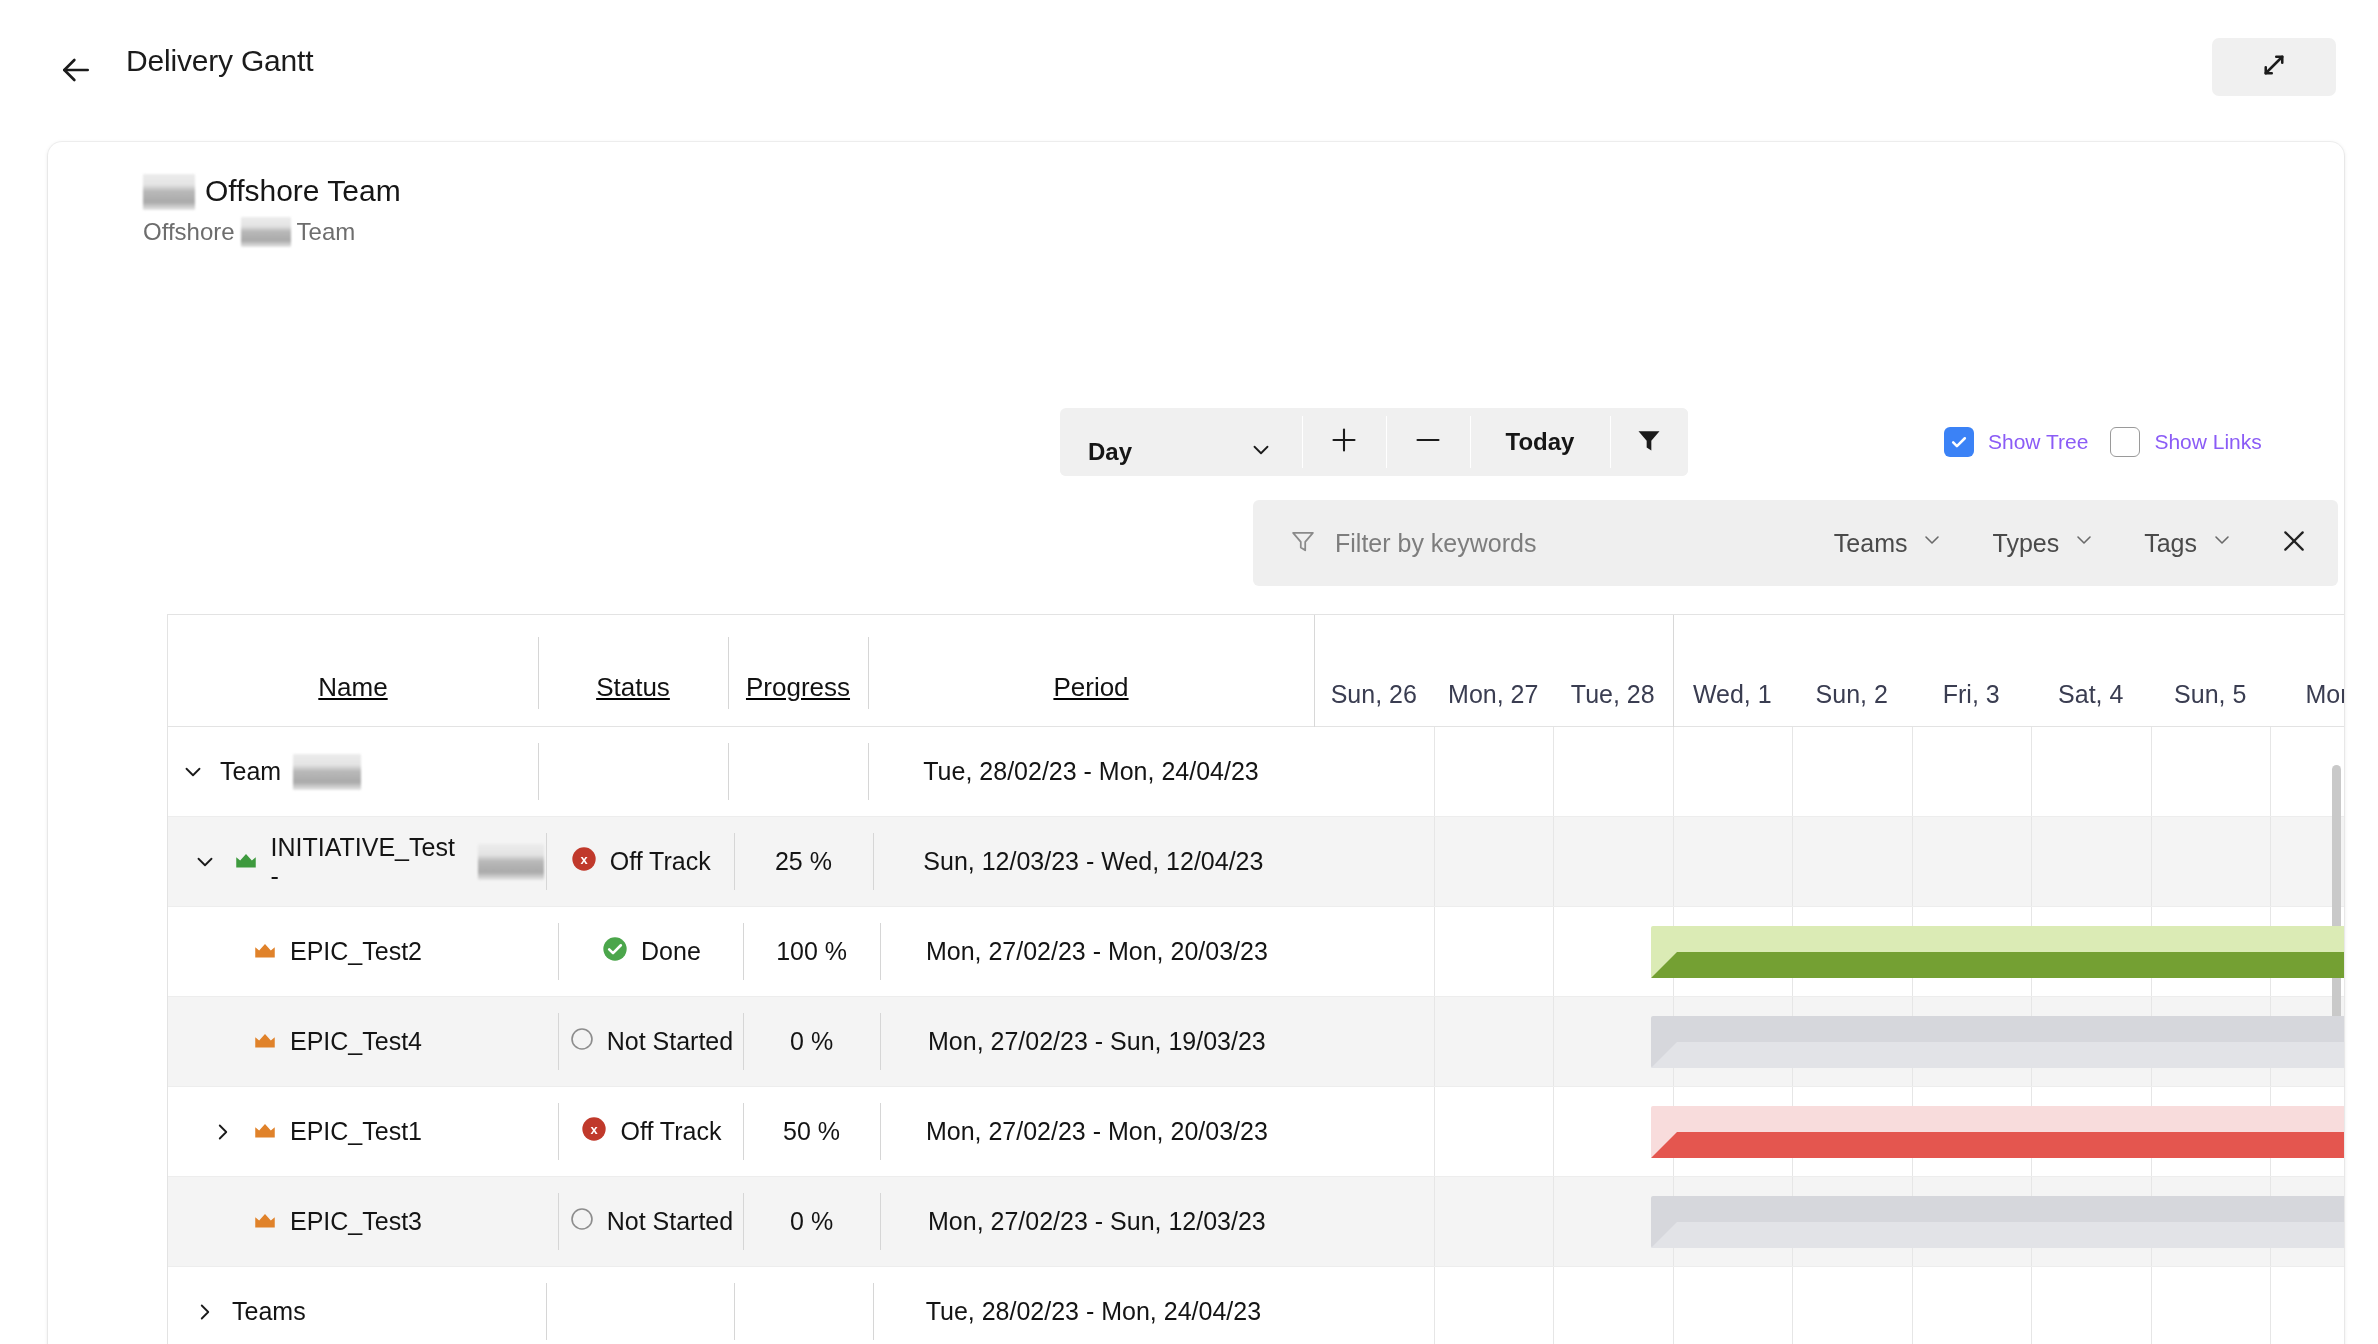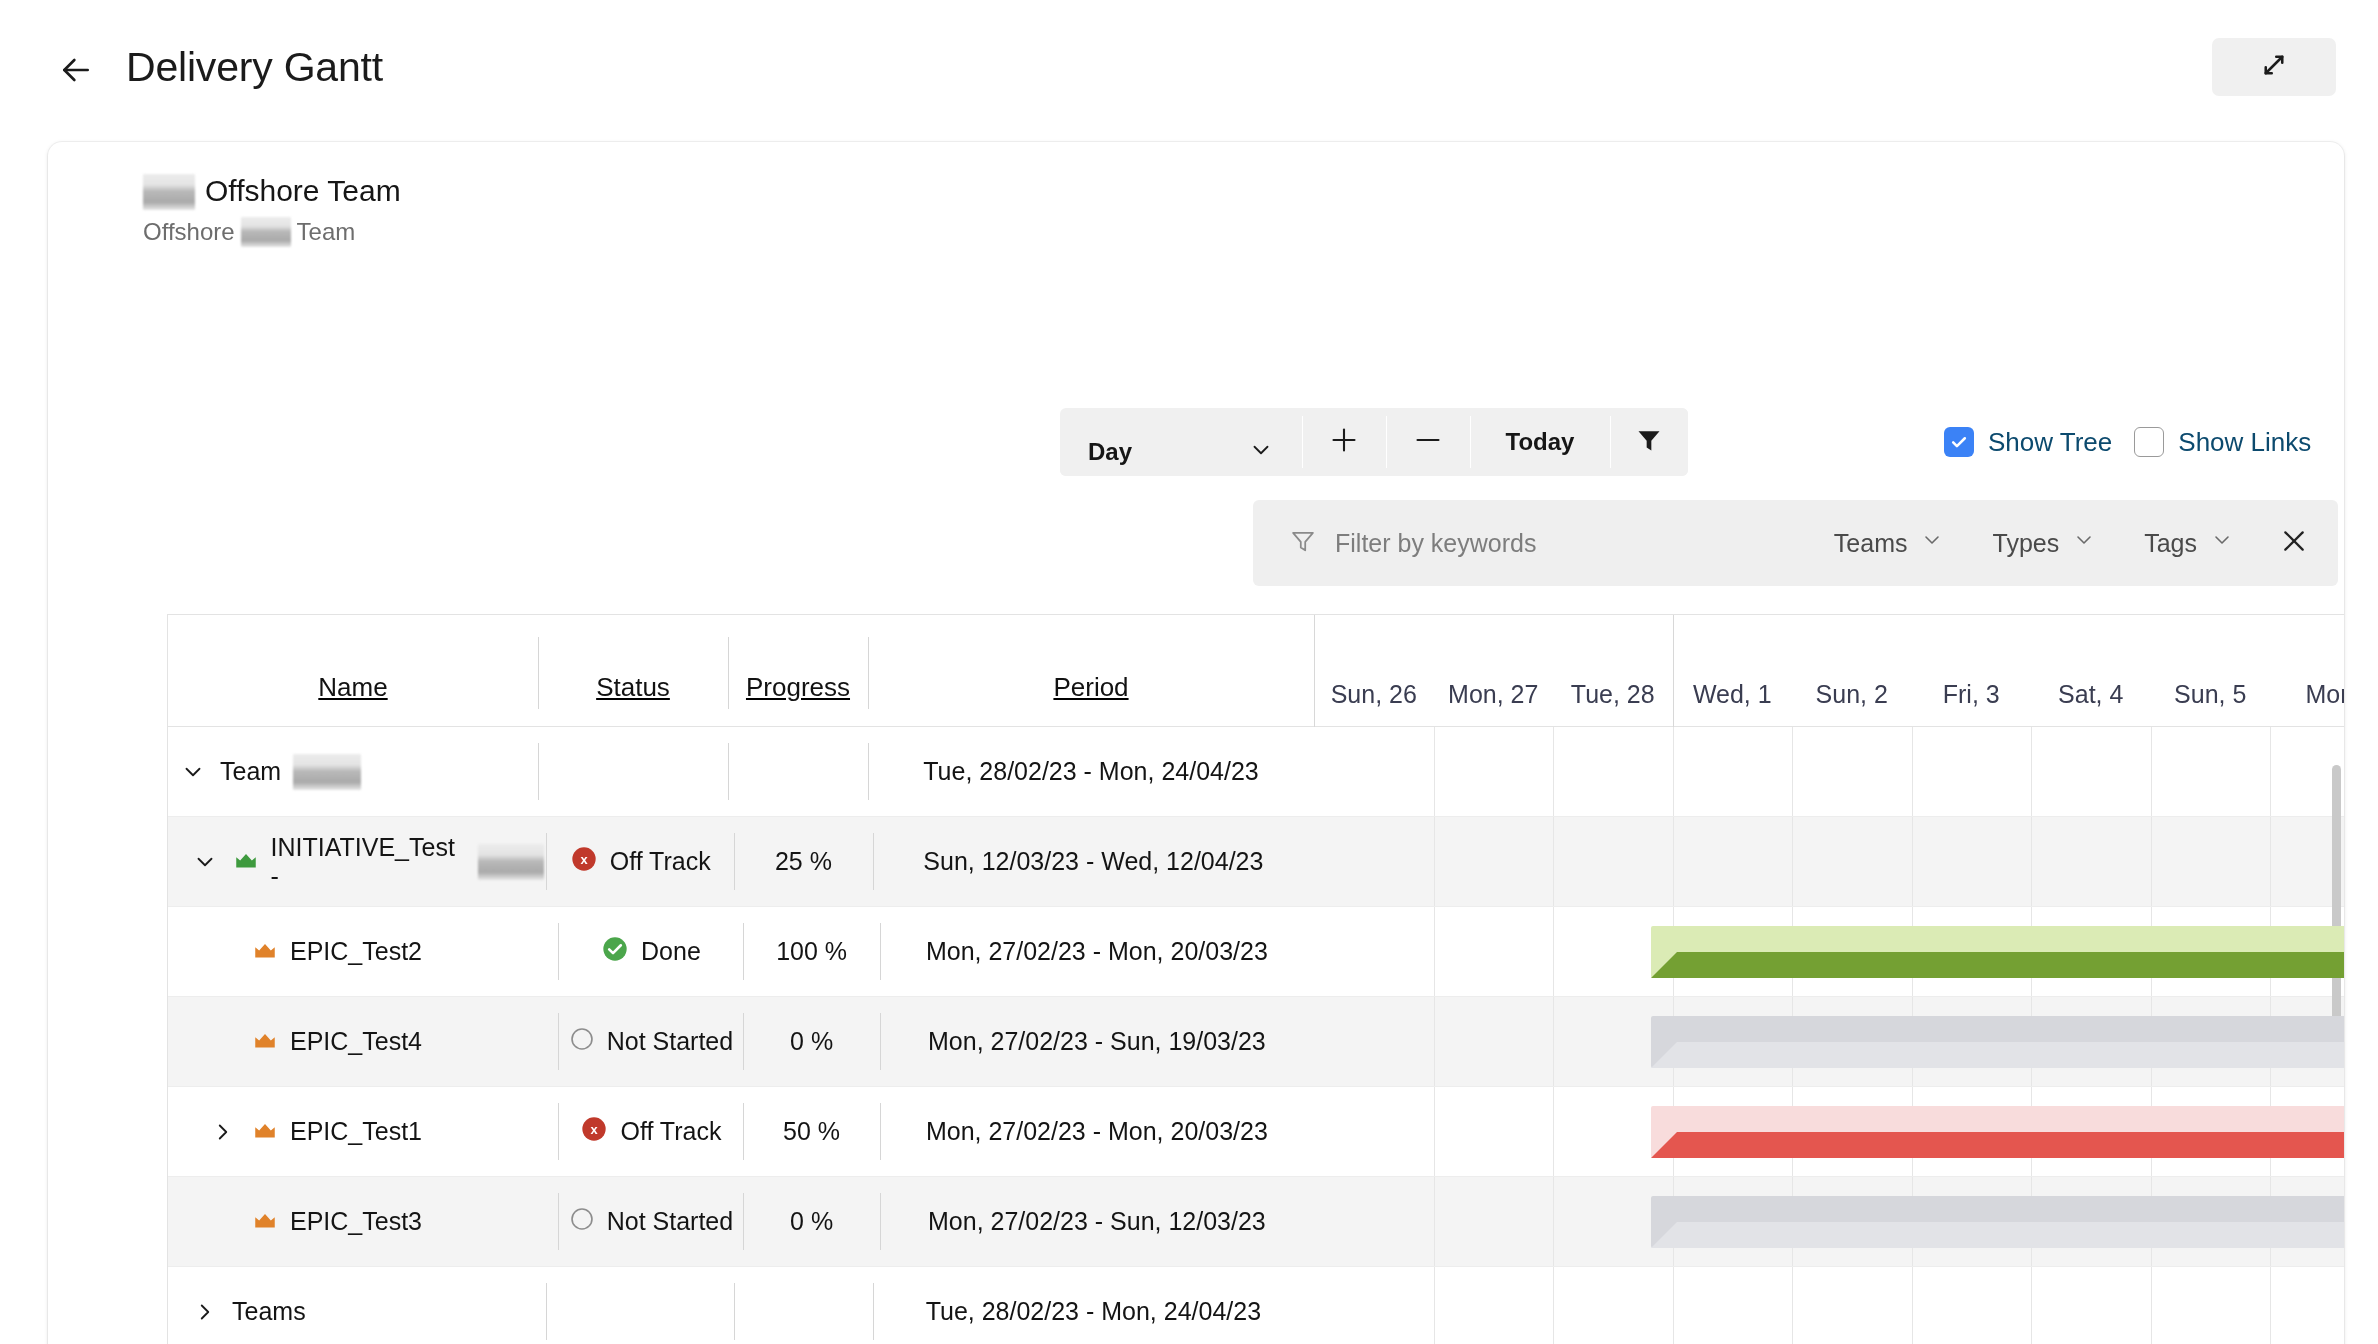--- a/index.html
+++ b/index.html
@@ -16,21 +16,21 @@
     background: #ffffff;
   }
   .back-btn {
     position: absolute; left: 52px; top: 48px;
     width: 48px; height: 48px;
     display: flex; align-items: center; justify-content: center;
     cursor: pointer;
   }
   .page-title {
     position: absolute; left: 126px; top: 44px;
-    font-size: 41px; font-weight: 400; color: #1b1b1b;
+    font-size: 30px; font-weight: 400; color: #1b1b1b;
     letter-spacing: -0.2px;
   }
   .expand-btn {
     position: absolute; right: 42px; top: 38px;
     width: 124px; height: 58px;
     background: #f0f0f0; border-radius: 7px;
     display: flex; align-items: center; justify-content: center;
     cursor: pointer;
   }
 
@@ -88,21 +88,21 @@
     position: absolute; left: 1896px; top: 266px;
     height: 68px; display: flex; align-items: center; gap: 22px;
   }
   .chk { display: flex; align-items: center; gap: 14px; cursor: pointer; }
   .chk .box {
     width: 30px; height: 30px; border-radius: 6px;
     display: flex; align-items: center; justify-content: center;
   }
   .chk .box.on { background: #3b82f6; }
   .chk .box.off { background: #ffffff; border: 1.6px solid #9a9a9a; }
-  .chk .lbl { font-size: 26px; color: #0c4a6e; }
+  .chk .lbl { font-size: 21px; color: #8b5cf6; }
 
   
   .filterbar {
     position: absolute; left: 1205px; top: 358px;
     width: 1085px; height: 86px;
     background: #efefef; border-radius: 6px;
     display: flex; align-items: center;
   }
   .fb-search { display: flex; align-items: center; gap: 18px; margin-left: 36px; }
   .fb-ph { font-size: 25px; color: #7d7d7d; }

